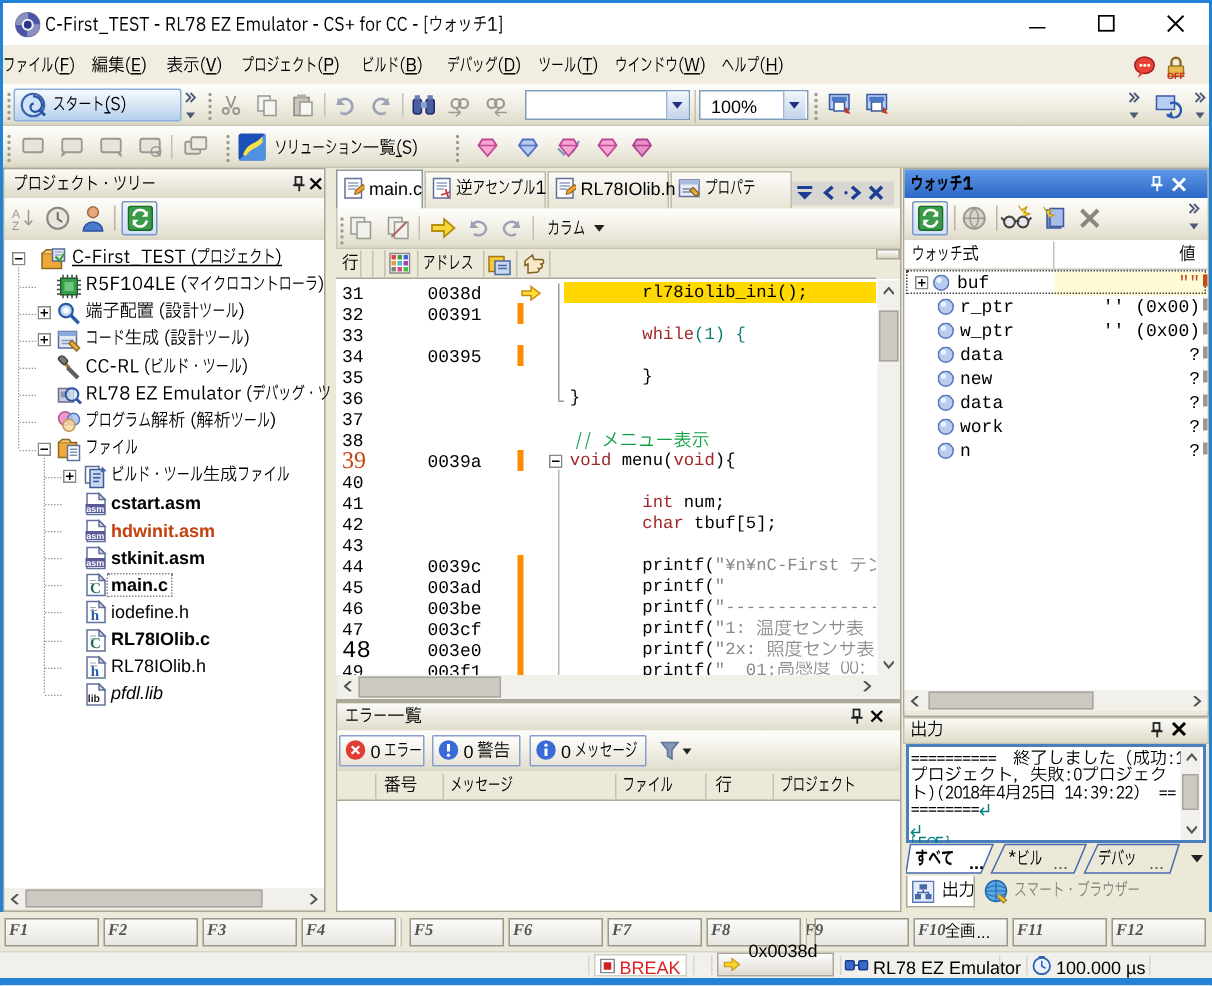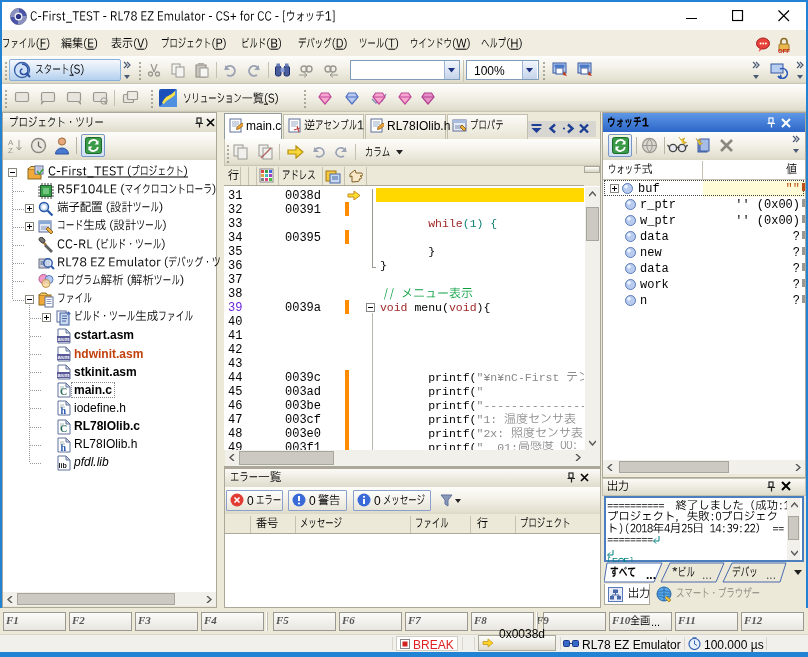--- a/index.html
+++ b/index.html
@@ -854,64 +854,67 @@
       <path d="M5 14 v-6 l-2 1 v-3 l5 -4 l1 3 h5 a1.5 1.5 0 0 1 0 3 h-1 a1.5 1.5 0 0 1 0 3 h-1 a1.5 1.5 0 0 1 -1 2.5 z" fill="#f8e8c8" stroke="#806020" stroke-width="1"></path>
     </svg>
 <div style="position:absolute;left:584px;top:166px;width:16px;height:7px;background:linear-gradient(180deg,#fdfdfb,#d8d4c4);border:1px solid #aca899;"></div>
 <div style="position:absolute;left:224px;top:186px;width:360px;height:264px;background:#fff;"></div>
 <div style="position:absolute;left:376px;top:187.5px;width:208px;height:14px;background:#ffd800;"></div>
 <div style="position:absolute;left:228px;top:188.5px;font-family:'Liberation Mono',monospace;font-size:12px;line-height:14px;white-space:pre;color:#000">31</div>
 <div style="position:absolute;left:285px;top:188.5px;font-family:'Liberation Mono',monospace;font-size:12px;line-height:14px;white-space:pre;color:#000">0038d</div>
 <svg style="position:absolute;left:347px;top:189.5px;" width="14" height="11" viewBox="0 0 14 11">
       <path d="M1 4 h6 v-3 l6 4.5 l-6 4.5 v-3 h-6 z" fill="#ffe030" stroke="#c88818" stroke-width="1"></path>
     </svg>
+<div style="position:absolute;left:373px;top:188.5px;font-family:'Liberation Mono',monospace;font-size:11.5px;line-height:14px;white-space:pre;width:211px;overflow:hidden"><span style="color:#000">        rl78iolib_ini();</span></div>
 <div style="position:absolute;left:228px;top:202.6px;font-family:'Liberation Mono',monospace;font-size:12px;line-height:14px;white-space:pre;color:#000">32</div>
 <div style="position:absolute;left:285px;top:202.6px;font-family:'Liberation Mono',monospace;font-size:12px;line-height:14px;white-space:pre;color:#000">00391</div>
 <div style="position:absolute;left:345px;top:201.6px;width:4px;height:14px;background:#ff8c00;"></div>
 <div style="position:absolute;left:228px;top:216.6px;font-family:'Liberation Mono',monospace;font-size:12px;line-height:14px;white-space:pre;color:#000">33</div>
 <div style="position:absolute;left:373px;top:216.6px;font-family:'Liberation Mono',monospace;font-size:11.5px;line-height:14px;white-space:pre;width:211px;overflow:hidden"><span style="color:#000">        </span><span style="color:#a02828">while</span><span style="color:#0d7f72">(1) {</span></div>
 <div style="position:absolute;left:228px;top:230.7px;font-family:'Liberation Mono',monospace;font-size:12px;line-height:14px;white-space:pre;color:#000">34</div>
 <div style="position:absolute;left:285px;top:230.7px;font-family:'Liberation Mono',monospace;font-size:12px;line-height:14px;white-space:pre;color:#000">00395</div>
 <div style="position:absolute;left:345px;top:229.7px;width:4px;height:14px;background:#ff8c00;"></div>
 <div style="position:absolute;left:228px;top:244.7px;font-family:'Liberation Mono',monospace;font-size:12px;line-height:14px;white-space:pre;color:#000">35</div>
 <div style="position:absolute;left:373px;top:244.7px;font-family:'Liberation Mono',monospace;font-size:11.5px;line-height:14px;white-space:pre;width:211px;overflow:hidden"><span style="color:#000">        }</span></div>
 <div style="position:absolute;left:228px;top:258.8px;font-family:'Liberation Mono',monospace;font-size:12px;line-height:14px;white-space:pre;color:#000">36</div>
 <div style="position:absolute;left:373px;top:258.8px;font-family:'Liberation Mono',monospace;font-size:11.5px;line-height:14px;white-space:pre;width:211px;overflow:hidden"><span style="color:#000"> }</span></div>
 <div style="position:absolute;left:228px;top:272.8px;font-family:'Liberation Mono',monospace;font-size:12px;line-height:14px;white-space:pre;color:#000">37</div>
 <div style="position:absolute;left:228px;top:286.9px;font-family:'Liberation Mono',monospace;font-size:12px;line-height:14px;white-space:pre;color:#000">38</div>
 <div style="position:absolute;left:373px;top:286.9px;font-family:'Liberation Mono',monospace;font-size:11.5px;line-height:14px;white-space:pre;width:211px;overflow:hidden"><span style="color:#000"> </span></div>
-<div style="position:absolute;left:228px;top:300.9px;font-family:Liberation Mono, monospace;font-size:12px;line-height:14px;white-space:pre;color:#6d28d9">39</div>
+<div style="position:absolute;left:228px;top:300.9px;font-family:Liberation Serif, serif;font-size:16px;line-height:14px;white-space:pre;color:#c2410c">39</div>
 <div style="position:absolute;left:285px;top:300.9px;font-family:'Liberation Mono',monospace;font-size:12px;line-height:14px;white-space:pre;color:#000">0039a</div>
 <div style="position:absolute;left:345px;top:299.9px;width:4px;height:14px;background:#ff8c00;"></div>
 <svg style="position:absolute;left:366px;top:302.9px;" width="9" height="9" viewBox="0 0 9 9">
       <rect x="0.5" y="0.5" width="8" height="8" fill="#fff" stroke="#888"></rect>
       <path d="M2 4.5 h5" stroke="#000"></path>
     </svg>
 <div style="position:absolute;left:373px;top:300.9px;font-family:'Liberation Mono',monospace;font-size:11.5px;line-height:14px;white-space:pre;width:211px;overflow:hidden"><span style="color:#000"> </span><span style="color:#a02828">void</span><span style="color:#000"> menu(</span><span style="color:#a02828">void</span><span style="color:#000">){</span></div>
 <div style="position:absolute;left:228px;top:314.9px;font-family:'Liberation Mono',monospace;font-size:12px;line-height:14px;white-space:pre;color:#000">40</div>
 <div style="position:absolute;left:228px;top:329px;font-family:'Liberation Mono',monospace;font-size:12px;line-height:14px;white-space:pre;color:#000">41</div>
+<div style="position:absolute;left:373px;top:329px;font-family:'Liberation Mono',monospace;font-size:11.5px;line-height:14px;white-space:pre;width:211px;overflow:hidden"><span style="color:#000">        </span><span style="color:#a02828">int</span><span style="color:#000"> num;</span></div>
 <div style="position:absolute;left:228px;top:343.1px;font-family:'Liberation Mono',monospace;font-size:12px;line-height:14px;white-space:pre;color:#000">42</div>
+<div style="position:absolute;left:373px;top:343.1px;font-family:'Liberation Mono',monospace;font-size:11.5px;line-height:14px;white-space:pre;width:211px;overflow:hidden"><span style="color:#000">        </span><span style="color:#a02828">char</span><span style="color:#000"> tbuf[5];</span></div>
 <div style="position:absolute;left:228px;top:357.1px;font-family:'Liberation Mono',monospace;font-size:12px;line-height:14px;white-space:pre;color:#000">43</div>
 <div style="position:absolute;left:228px;top:371.1px;font-family:'Liberation Mono',monospace;font-size:12px;line-height:14px;white-space:pre;color:#000">44</div>
 <div style="position:absolute;left:285px;top:371.1px;font-family:'Liberation Mono',monospace;font-size:12px;line-height:14px;white-space:pre;color:#000">0039c</div>
 <div style="position:absolute;left:345px;top:370.1px;width:4px;height:14px;background:#ff8c00;"></div>
 <div style="position:absolute;left:373px;top:371.1px;font-family:'Liberation Mono',monospace;font-size:11.5px;line-height:14px;white-space:pre;width:211px;overflow:hidden"><span style="color:#000">        printf(</span><span style="color:#8a8a8a">"¥n¥nC-First </span></div>
 <div style="position:absolute;left:228px;top:385.2px;font-family:'Liberation Mono',monospace;font-size:12px;line-height:14px;white-space:pre;color:#000">45</div>
 <div style="position:absolute;left:285px;top:385.2px;font-family:'Liberation Mono',monospace;font-size:12px;line-height:14px;white-space:pre;color:#000">003ad</div>
 <div style="position:absolute;left:345px;top:384.2px;width:4px;height:14px;background:#ff8c00;"></div>
 <div style="position:absolute;left:373px;top:385.2px;font-family:'Liberation Mono',monospace;font-size:11.5px;line-height:14px;white-space:pre;width:211px;overflow:hidden"><span style="color:#000">        printf(</span><span style="color:#8a8a8a">"</span></div>
 <div style="position:absolute;left:228px;top:399.2px;font-family:'Liberation Mono',monospace;font-size:12px;line-height:14px;white-space:pre;color:#000">46</div>
 <div style="position:absolute;left:285px;top:399.2px;font-family:'Liberation Mono',monospace;font-size:12px;line-height:14px;white-space:pre;color:#000">003be</div>
 <div style="position:absolute;left:345px;top:398.2px;width:4px;height:14px;background:#ff8c00;"></div>
 <div style="position:absolute;left:373px;top:399.2px;font-family:'Liberation Mono',monospace;font-size:11.5px;line-height:14px;white-space:pre;width:211px;overflow:hidden"><span style="color:#000">        printf(</span><span style="color:#8a8a8a">"------------------------------</span></div>
 <div style="position:absolute;left:228px;top:413.3px;font-family:'Liberation Mono',monospace;font-size:12px;line-height:14px;white-space:pre;color:#000">47</div>
 <div style="position:absolute;left:285px;top:413.3px;font-family:'Liberation Mono',monospace;font-size:12px;line-height:14px;white-space:pre;color:#000">003cf</div>
 <div style="position:absolute;left:345px;top:412.3px;width:4px;height:14px;background:#ff8c00;"></div>
 <div style="position:absolute;left:373px;top:413.3px;font-family:'Liberation Mono',monospace;font-size:11.5px;line-height:14px;white-space:pre;width:211px;overflow:hidden"><span style="color:#000">        printf(</span><span style="color:#8a8a8a">"1: </span></div>
-<div style="position:absolute;left:228px;top:427.4px;font-family:'Liberation Mono',monospace;font-size:12px;line-height:14px;white-space:pre;color:#000">48</div>
+<div style="position:absolute;left:228px;top:427.4px;font-family:'Liberation Mono',monospace;font-size:16px;line-height:14px;white-space:pre;color:#000">48</div>
 <div style="position:absolute;left:285px;top:427.4px;font-family:'Liberation Mono',monospace;font-size:12px;line-height:14px;white-space:pre;color:#000">003e0</div>
 <div style="position:absolute;left:345px;top:426.4px;width:4px;height:14px;background:#ff8c00;"></div>
 <div style="position:absolute;left:373px;top:427.4px;font-family:'Liberation Mono',monospace;font-size:11.5px;line-height:14px;white-space:pre;width:211px;overflow:hidden"><span style="color:#000">        printf(</span><span style="color:#8a8a8a">"2x: </span></div>
 <div style="position:absolute;left:228px;top:441.4px;font-family:'Liberation Mono',monospace;font-size:12px;line-height:14px;white-space:pre;color:#000">49</div>
 <div style="position:absolute;left:285px;top:441.4px;font-family:'Liberation Mono',monospace;font-size:12px;line-height:14px;white-space:pre;color:#000">003f1</div>
 <div style="position:absolute;left:345px;top:440.4px;width:4px;height:14px;background:#ff8c00;"></div>
 <div style="position:absolute;left:373px;top:441.4px;font-family:'Liberation Mono',monospace;font-size:11.5px;line-height:14px;white-space:pre;width:211px;overflow:hidden"><span style="color:#000">        printf(</span><span style="color:#8a8a8a">"  01:</span></div>
 <svg style="position:absolute;left:566.3px;top:371.1px;" width="17.7" height="14" viewBox="0 0 17.7 14">
       <path d="M2.3 1.1H10V1.9H2.3ZM11 4V4.9H6.7V5.6Q6.7 7.4 5.9 8.5Q5.1 9.7 3.4 10.4L2.9 9.6Q4.5 8.9 5.1 8Q5.8 7.1 5.8 5.6V4.9H1.2V4Z M17.5 3.9Q15.8 2.7 13.8 1.8L14.2 1Q16.2 2 18 3.2ZM13.9 8.9Q16 8.5 17.5 7.8Q19 7 20.1 5.8Q21.1 4.5 21.9 2.6L22.7 3.1Q21.5 6 19.4 7.6Q17.4 9.2 14.2 9.8Z" fill="#8a8a8a"></path>
     </svg>

